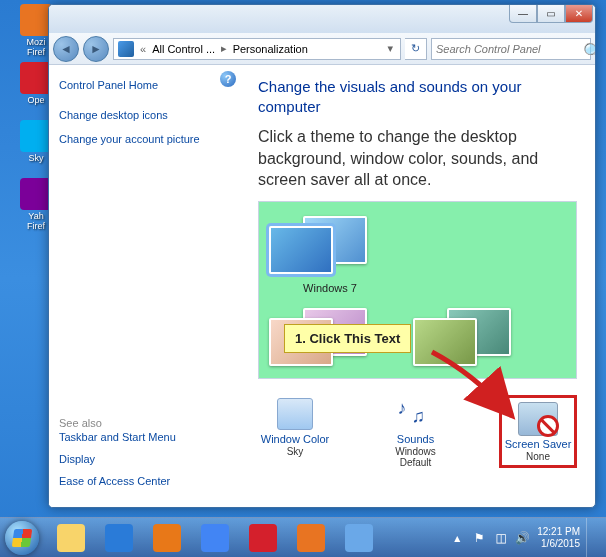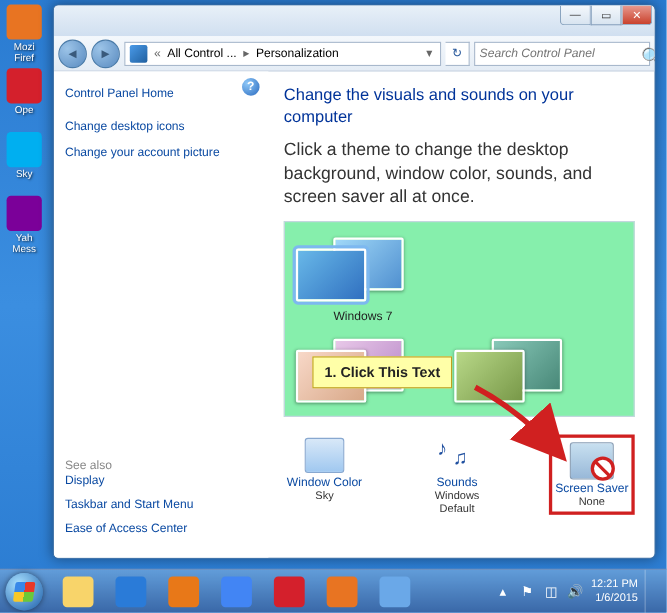--- a/index.html
+++ b/index.html
@@ -1,19 +1,19 @@
 <!DOCTYPE html>
 <html><head>
 <meta charset="utf-8">
 <style>
 * { margin: 0; padding: 0; box-sizing: border-box; font-family: "Segoe UI", Tahoma, sans-serif; }
 body { width: 606px; height: 557px; background: linear-gradient(to bottom, #2a7bd1 0%, #3b8ee0 50%, #2a7bd1 100%); overflow: hidden; position: relative; }
 
 
-.desktop-icons { position: absolute; left: 2px; top: 4px; width: 42px; }
+.desktop-icons { position: absolute; left: 16px; top: 4px; width: 42px; }
 .desktop-icon { width: 40px; height: 56px; margin-bottom: 2px; display: flex; flex-direction: column; align-items: center; cursor: pointer; }
 .desktop-icon .ico { width: 32px; height: 32px; border-radius: 4px; }
 .desktop-icon .lbl { color: #fff; font-size: 9px; text-align: center; text-shadow: 1px 1px 2px rgba(0,0,0,.8); line-height: 1.1; margin-top: 2px; white-space: pre-line; }
 
 
 .window { position: absolute; left: 48px; top: 4px; width: 548px; height: 504px; background: #fff; border: 1px solid #3a6ea5; border-radius: 5px; box-shadow: 0 0 12px rgba(0,0,0,.4); overflow: hidden; }
 .titlebar { height: 28px; background: linear-gradient(to bottom, #e8f0f8, #d0dff0); display: flex; justify-content: flex-end; align-items: flex-start; padding: 0; }
 .win-btns { display: flex; margin-right: 2px; margin-top: 0; }
 .win-btn { width: 28px; height: 18px; border: 1px solid #8aa4bf; border-top: none; background: linear-gradient(to bottom, #f4f8fc, #d8e4f0); display: flex; align-items: center; justify-content: center; font-size: 10px; color: #333; cursor: pointer; }
 .win-btn.close { background: linear-gradient(to bottom, #e89a8f, #c9402b); color: #fff; border-bottom-right-radius: 4px; }
@@ -104,21 +104,21 @@
       <div class="ico" style="background:#d4202c"></div>
       <div class="lbl">Ope</div>
     </div>
     <div class="desktop-icon">
       <div class="ico" style="background:#00aff0"></div>
       <div class="lbl">Sky</div>
     </div>
     <div class="desktop-icon">
       <div class="ico" style="background:#7b0099"></div>
       <div class="lbl">Yah
-Mess</div>
+Firef</div>
     </div>
   </div>
 
 <div class="window">
   <div class="titlebar">
     <div class="win-btns">
       <div class="win-btn min">—</div>
       <div class="win-btn">▭</div>
       <div class="win-btn close">✕</div>
     </div>
@@ -143,22 +143,22 @@
   <div class="content">
     <div class="sidebar">
       <div class="helpicon">?</div>
       <div class="sidebar-top">
         <a class="home">Control Panel Home</a>
         <a>Change desktop icons</a>
         <a>Change your account picture</a>
       </div>
       <div class="sidebar-bottom">
         <div class="hdr">See also</div>
+        <a>Taskbar and Start Menu</a>
         <a>Display</a>
-        <a>Taskbar and Start Menu</a>
         <a>Ease of Access Center</a>
       </div>
     </div>
     <div class="main">
       <h1>Change the visuals and sounds on your computer</h1>
       <div class="desc">Click a theme to change the desktop background, window color, sounds, and screen saver all at once.</div>
       <div class="themes">
         <div class="theme-row">
           <div class="theme sel">
             <div class="thumbs">

